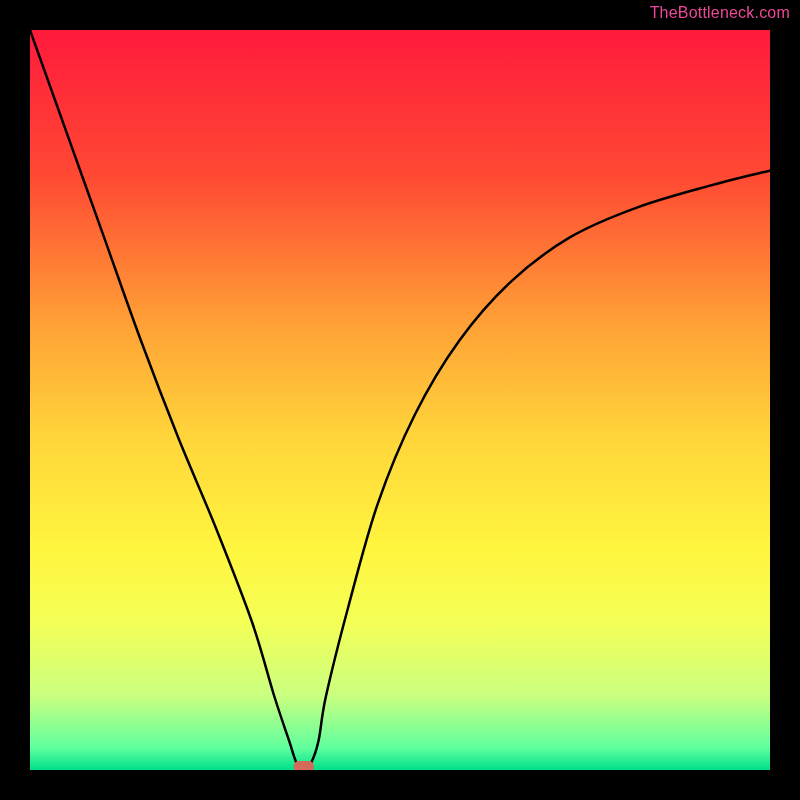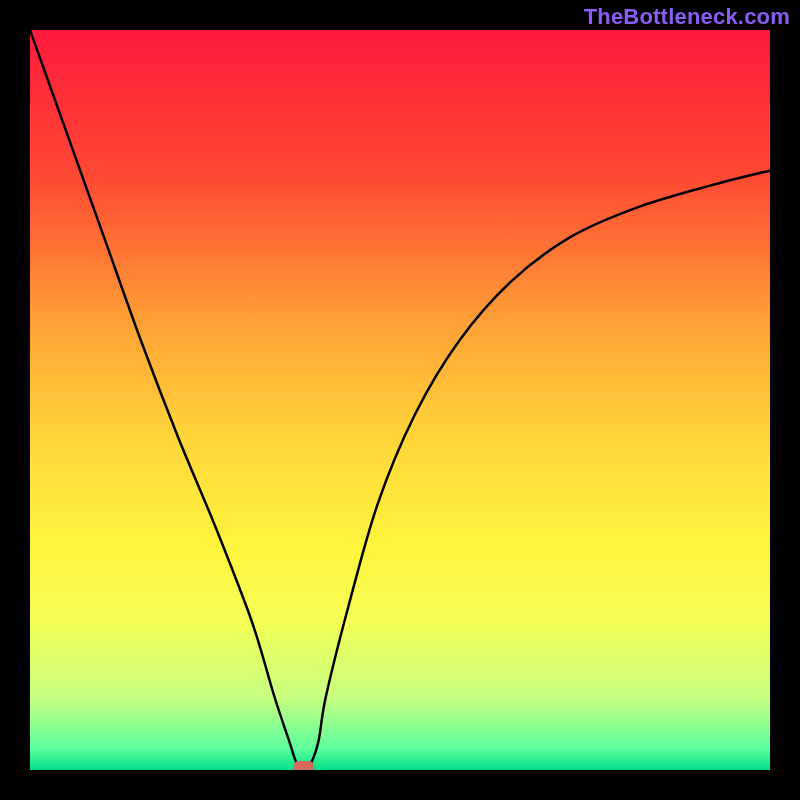--- a/index.html
+++ b/index.html
@@ -25,23 +25,23 @@
     height: 740px;
   }
   .bg-svg {
     position: absolute;
     left: 0; top: 0; width: 100%; height: 100%;
   }
   .watermark {
     position: absolute;
     top: 4px;
     right: 10px;
-    color: #8b5cf6;
-    font-size: 22px;
-    font-weight: 700;
+    color: #ec4899;
+    font-size: 16px;
+    font-weight: 400;
     letter-spacing: 0.2px;
   }
 </style>
 </head>
 <body>
 
 <div class="frame">
   <div class="plot">
     <svg class="bg-svg" viewBox="0 0 740 740" preserveAspectRatio="none">
       <defs>

